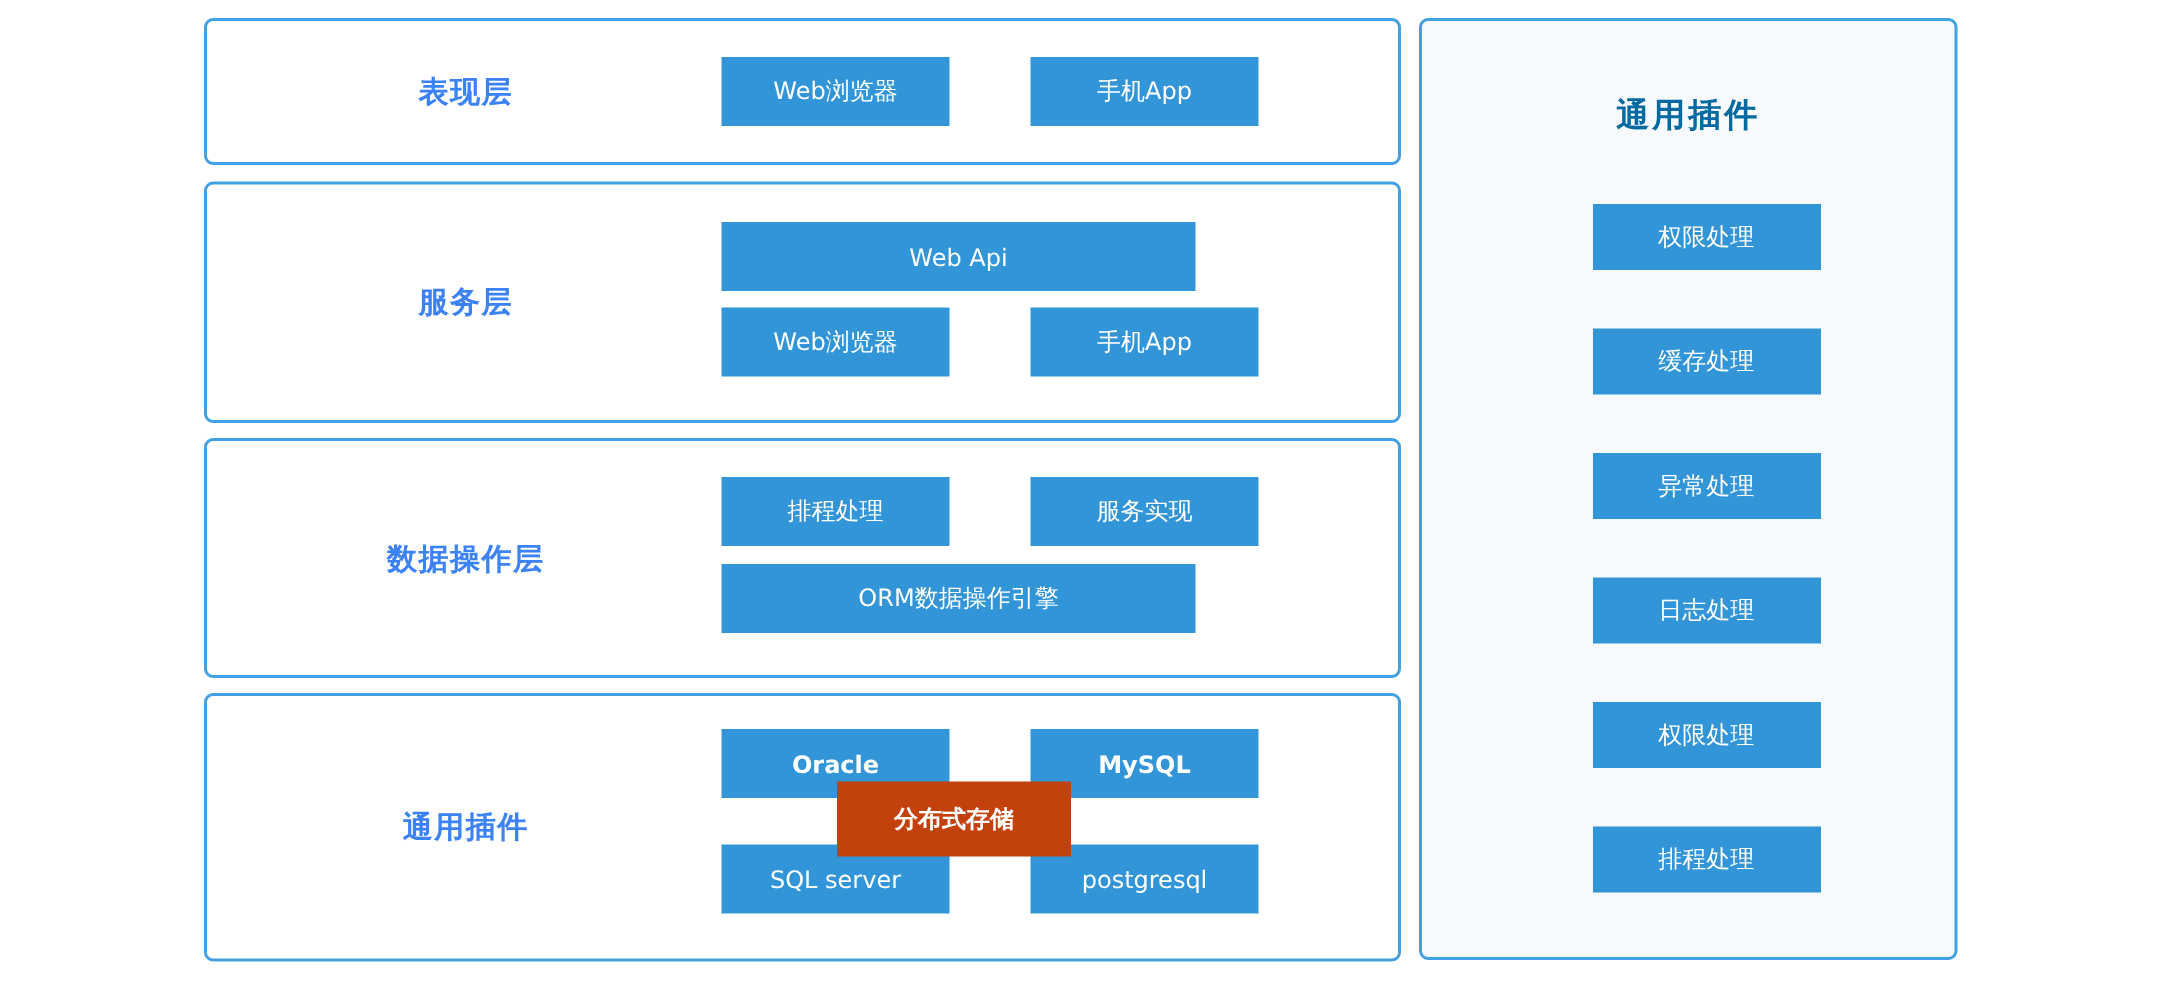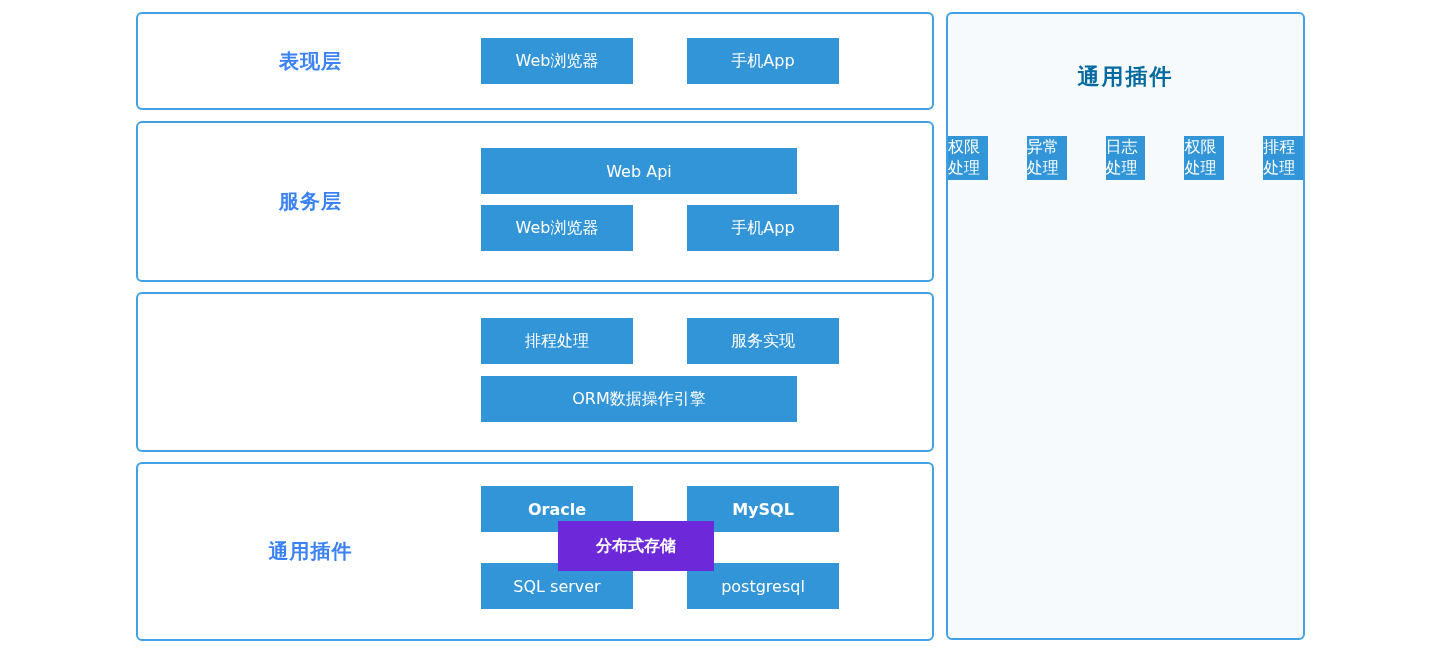--- a/index.html
+++ b/index.html
@@ -70,21 +70,21 @@
   #layer-data-op .wide-bot  { top: 82px; }
   
   #layer-data-store .row1 { top: 22px; font-weight: bold; }
   #layer-data-store .row2 { top: 99px; text-align: center; }
   .overlay-node {
     position: absolute;
     left: 420px;
     top: 57px;
     width: 156px;
     height: 50px;
-    background: #6d28d9;
+    background: #c2410c;
     color: #ffffff;
     font-size: 16px;
     font-weight: bold;
     display: flex;
     align-items: center;
     justify-content: center;
     z-index: 3;
   }
 
   
@@ -106,24 +106,24 @@
     width: 100%;
     text-align: center;
     color: #0369a1;
     font-size: 22px;
     font-weight: bold;
     letter-spacing: 2px;
   }
   .plugins-list {
     position: absolute;
     top: 122px;
-    left: 0;
+    left: 12px;
     width: 100%;
     display: flex;
-    flex-direction: row;
+    flex-direction: column;
     align-items: center;
     gap: 39px;
   }
   .plugin-node {
     width: 152px;
     height: 44px;
     background: #3295d8;
     color: #ffffff;
     font-size: 16px;
     display: flex;
@@ -143,38 +143,40 @@
   </div>
 
   <div class="layer-box" id="layer-service">
     <div class="layer-label">服务层</div>
     <div class="node wide col1 wide-top">Web Api</div>
     <div class="node small col1 row1">Web浏览器</div>
     <div class="node small col2 row1">手机App</div>
   </div>
 
   <div class="layer-box" id="layer-data-op">
+    <div class="layer-label">数据操作层</div>
     <div class="node small col1 row1">排程处理</div>
     <div class="node small col2 row1">服务实现</div>
     <div class="node wide col1 wide-bot">ORM数据操作引擎</div>
   </div>
 
   <div class="layer-box" id="layer-data-store">
     <div class="layer-label">通用插件</div>
     <div class="node small col1 row1">Oracle</div>
     <div class="node small col2 row1">MySQL</div>
     <div class="node small col1 row2">SQL server</div>
     <div class="node small col2 row2">postgresql</div>
     <div class="overlay-node">分布式存储</div>
   </div>
 
   <div class="plugins-panel">
     <div class="plugins-title">通用插件</div>
     <div class="plugins-list">
       <div class="plugin-node">权限处理</div>
+      <div class="plugin-node">缓存处理</div>
       <div class="plugin-node">异常处理</div>
       <div class="plugin-node">日志处理</div>
       <div class="plugin-node">权限处理</div>
       <div class="plugin-node">排程处理</div>
     </div>
   </div>
 
 </div>
 
 </body></html>

